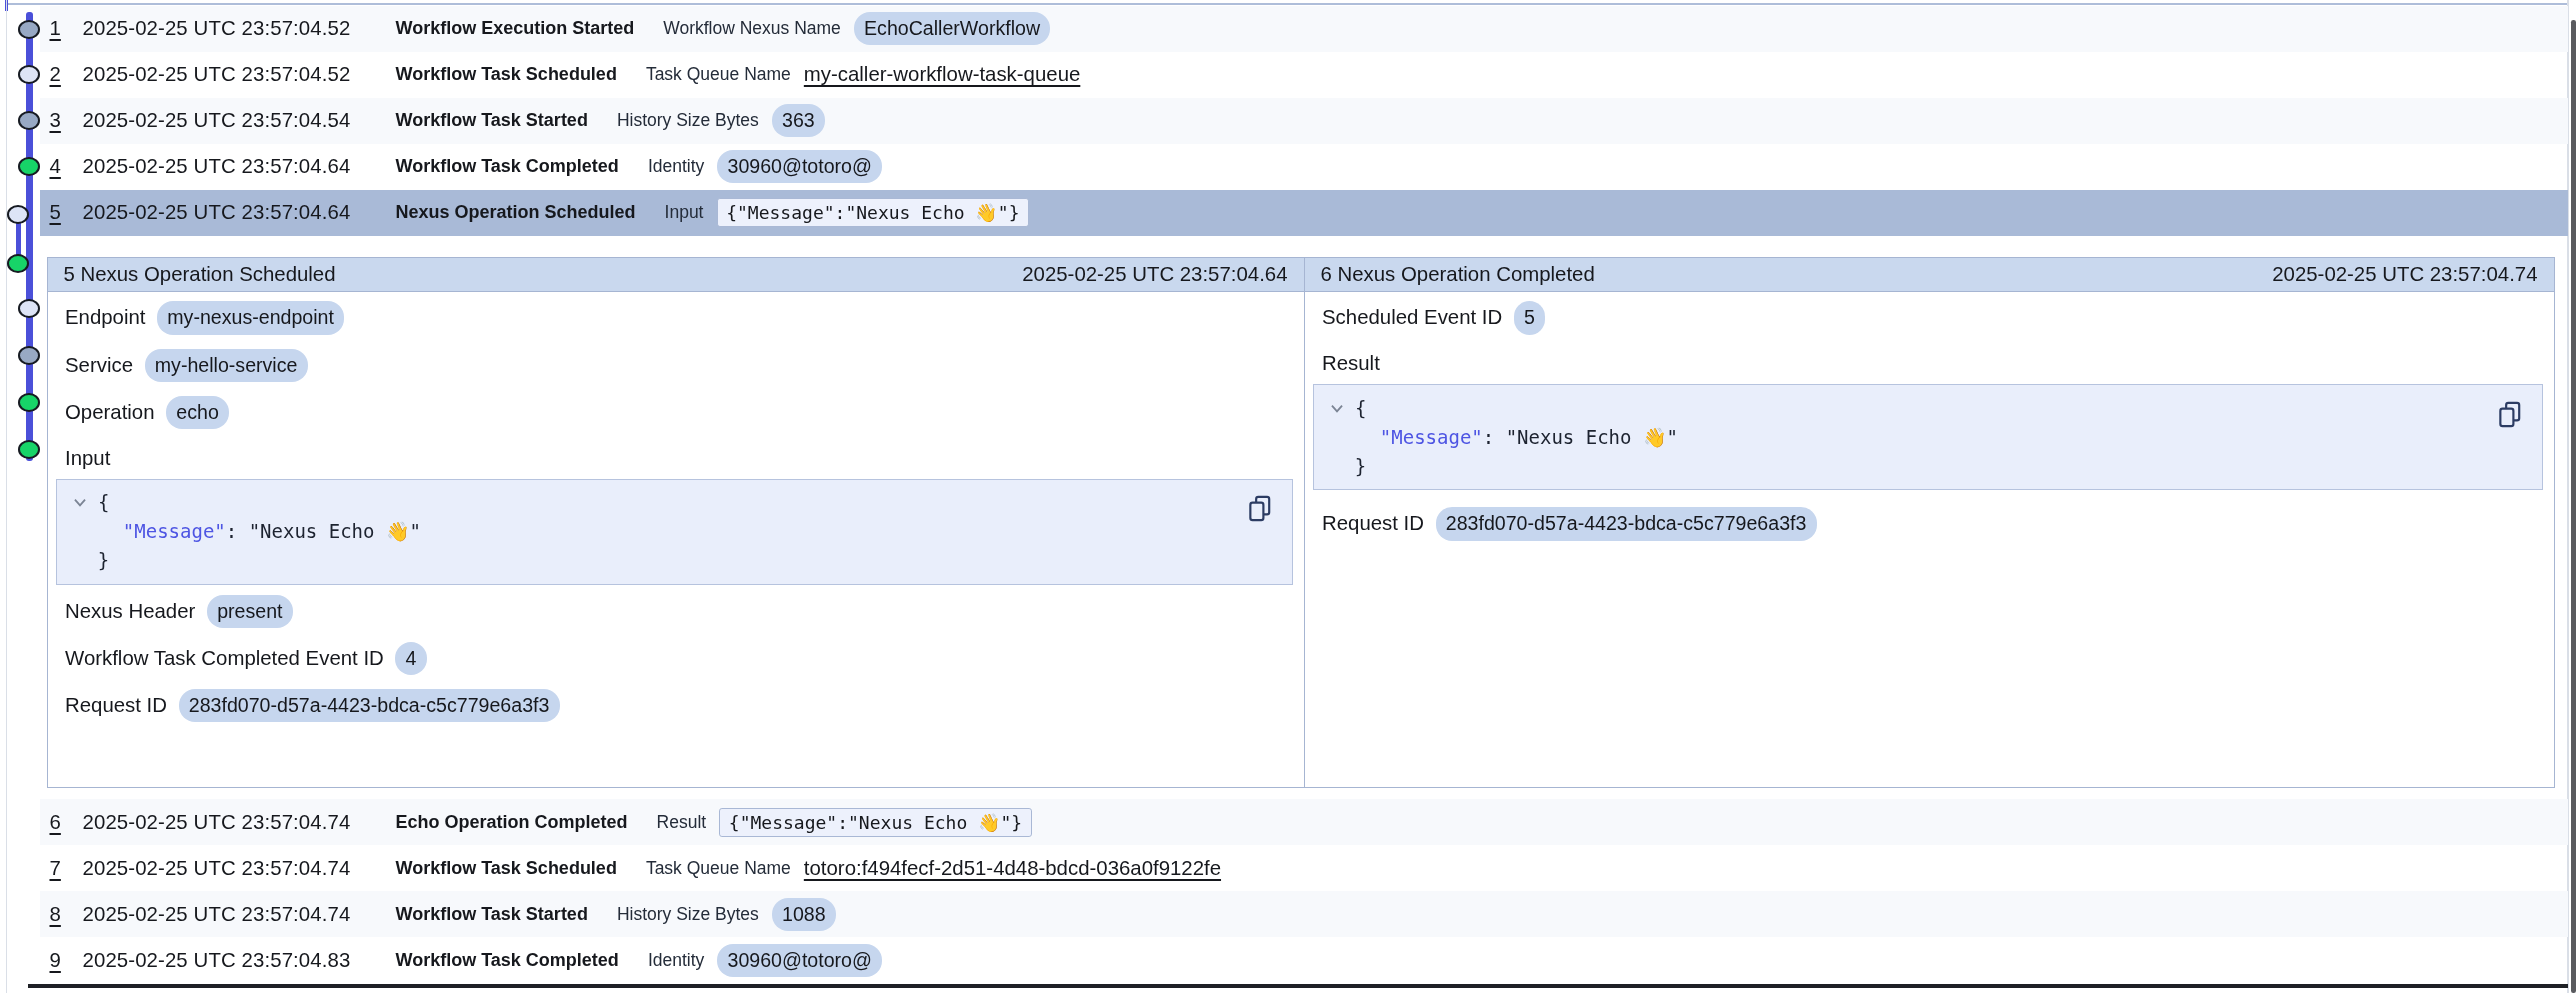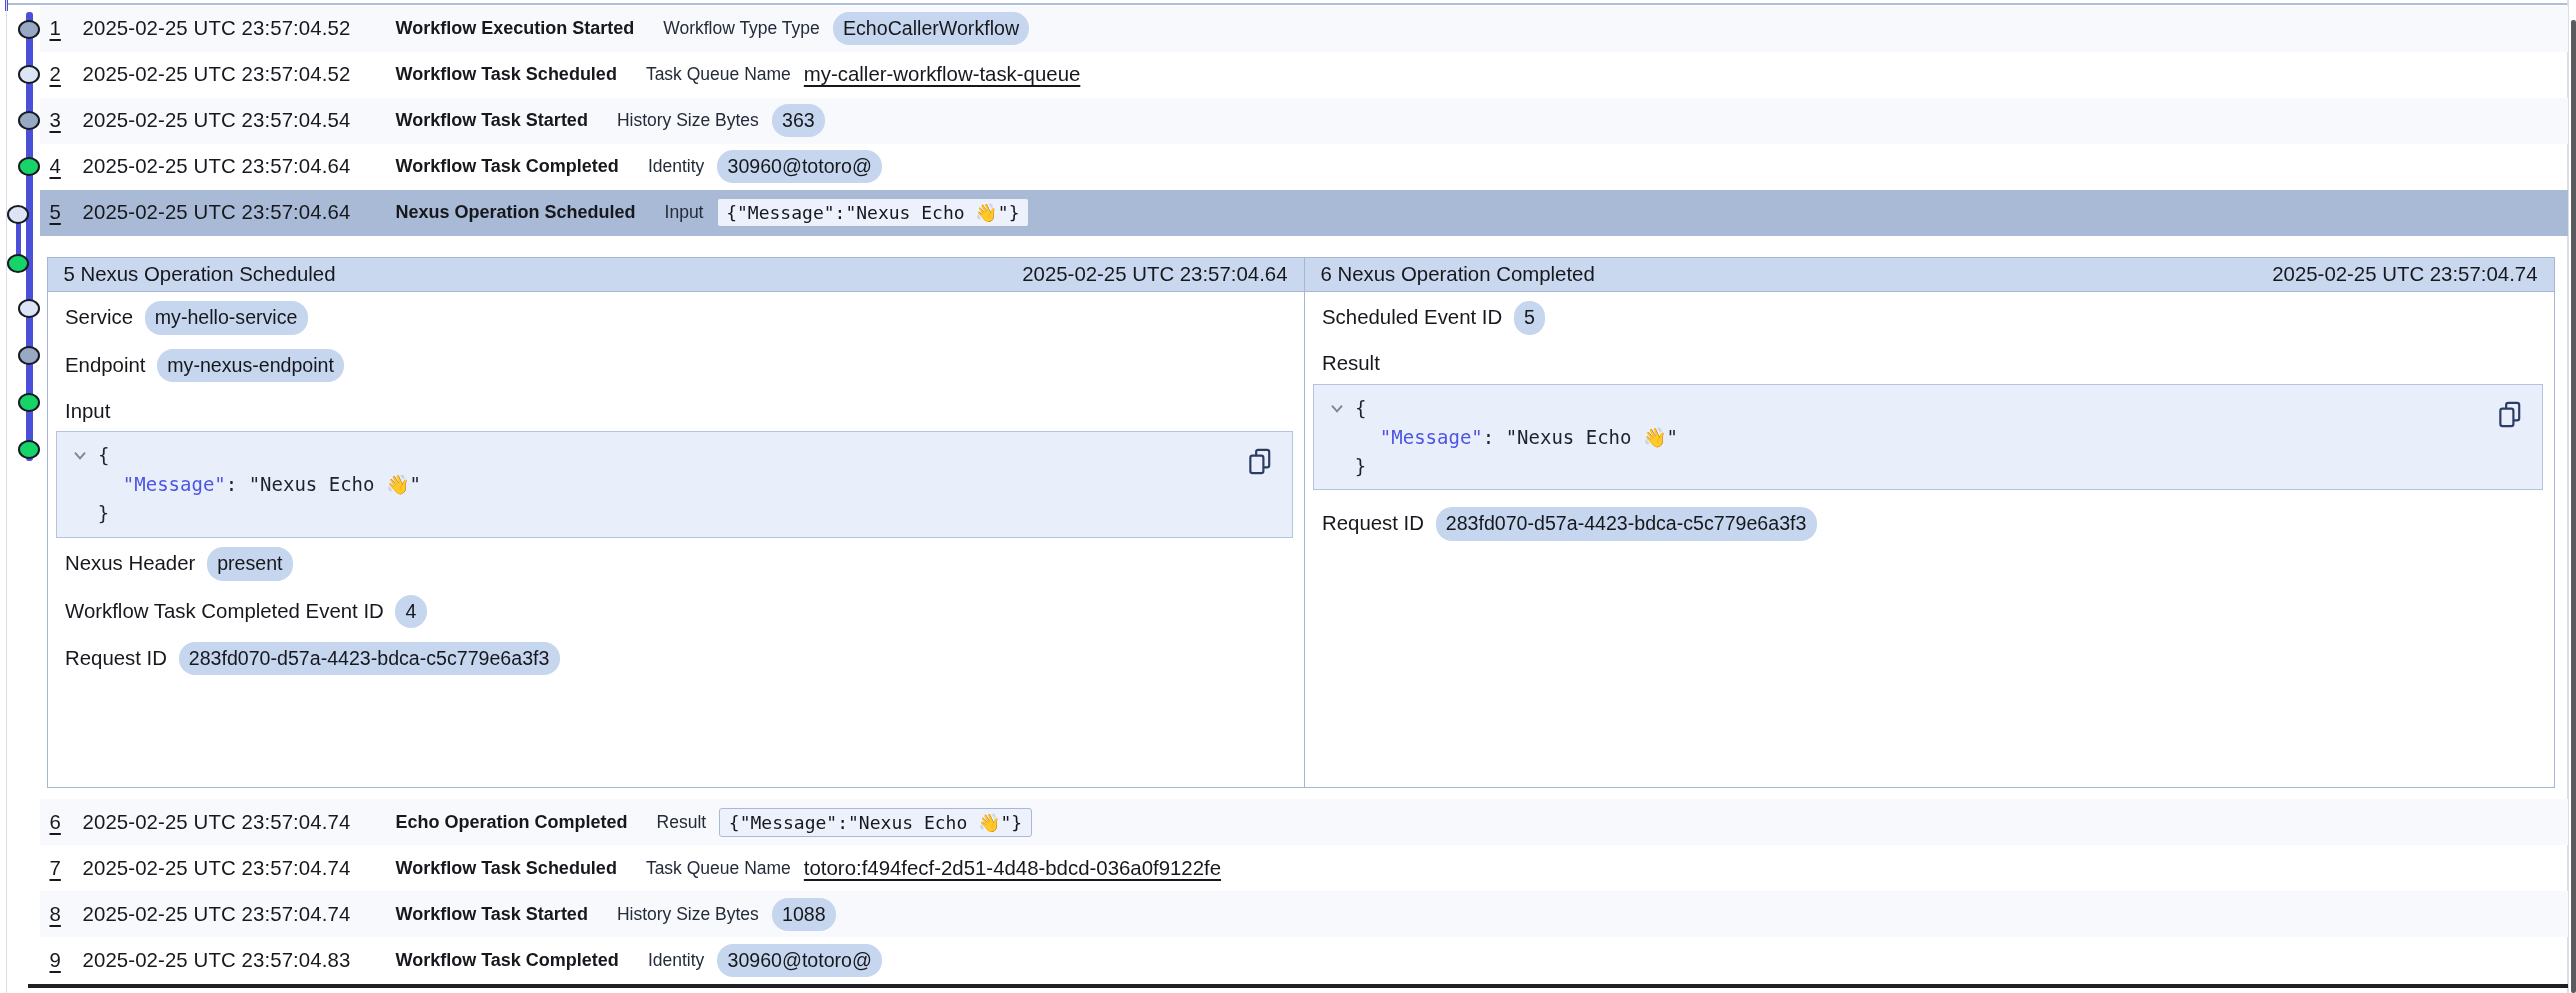--- a/index.html
+++ b/index.html
@@ -96,21 +96,21 @@
     <div class="tl-marker" style="left: 18px; top: 393px; background: rgb(23, 212, 104);"></div>
     <div class="tl-marker" style="left: 18px; top: 440px; background: rgb(23, 212, 104);"></div>
   </div>
 
 <div class="rows">
 
   <div class="event-row stripe">
     <span class="cell-id">1</span>
     <span class="cell-ts">2025-02-25 UTC 23:57:04.52</span>
     <span class="cell-name">Workflow Execution Started</span>
-    <span class="cell-label">Workflow Type Type</span>
+    <span class="cell-label">Workflow Nexus Name</span>
     <span class="badge">EchoCallerWorkflow</span>
   </div>
 
   <div class="event-row">
     <span class="cell-id">2</span>
     <span class="cell-ts">2025-02-25 UTC 23:57:04.52</span>
     <span class="cell-name">Workflow Task Scheduled</span>
     <span class="cell-label">Task Queue Name</span>
     <span class="vlink">my-caller-workflow-task-queue</span>
   </div>
@@ -143,26 +143,30 @@
 
   <div class="panel">
 
     <div class="sec sec-left">
       <div class="sec-header">
         <span>5 Nexus Operation Scheduled</span>
         <span>2025-02-25 UTC 23:57:04.64</span>
       </div>
       <div class="sec-body">
         <div class="field">
+          <span class="plabel">Endpoint</span>
+          <span class="badge">my-nexus-endpoint</span>
+        </div>
+        <div class="field">
           <span class="plabel">Service</span>
           <span class="badge">my-hello-service</span>
         </div>
         <div class="field">
-          <span class="plabel">Endpoint</span>
-          <span class="badge">my-nexus-endpoint</span>
+          <span class="plabel">Operation</span>
+          <span class="badge">echo</span>
         </div>
         <div class="label-row">
           <span>Input</span>
         </div>
         <div class="codeblock">
           <div class="cl cl-open">
             <svg class="chev" viewBox="0 0 22 18">
               <polyline points="4,5 11,13 18,5" fill="none" stroke="#7b8494" stroke-width="2.5"></polyline>
             </svg><span>{</span>
           </div>

